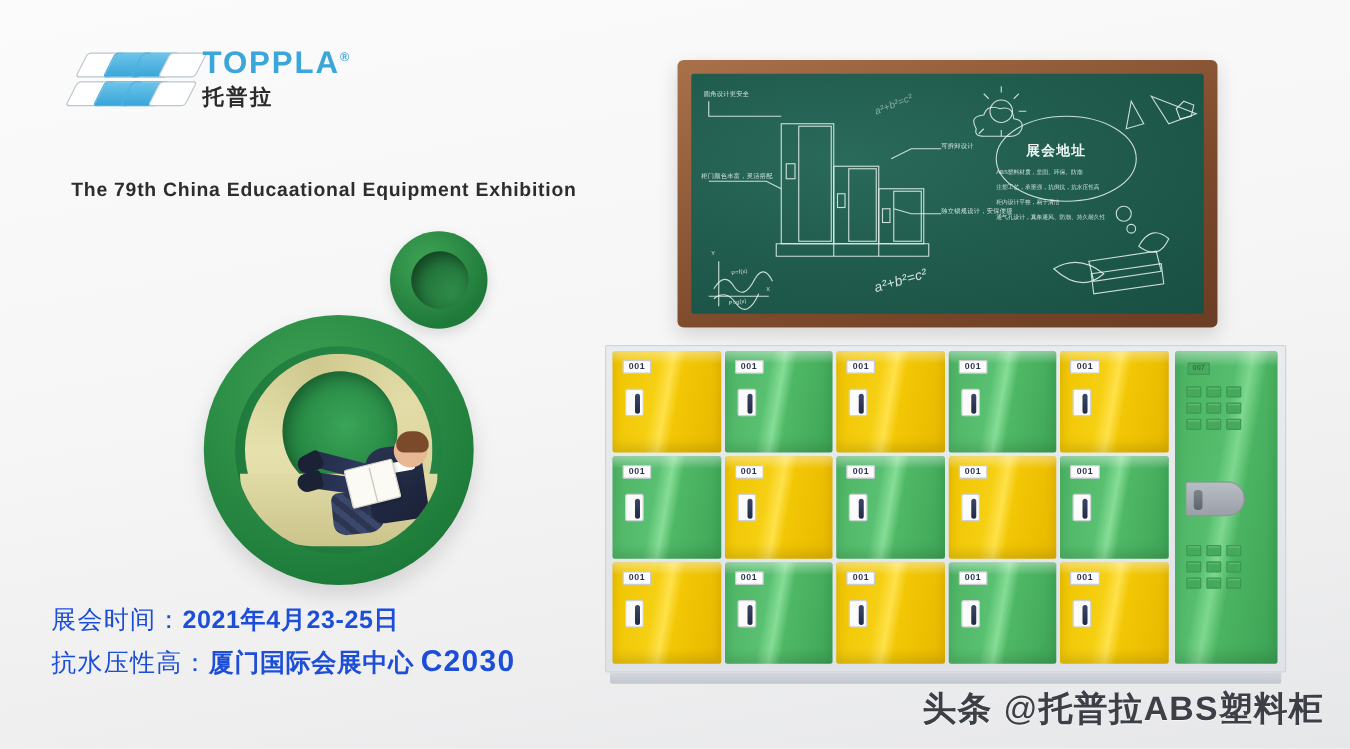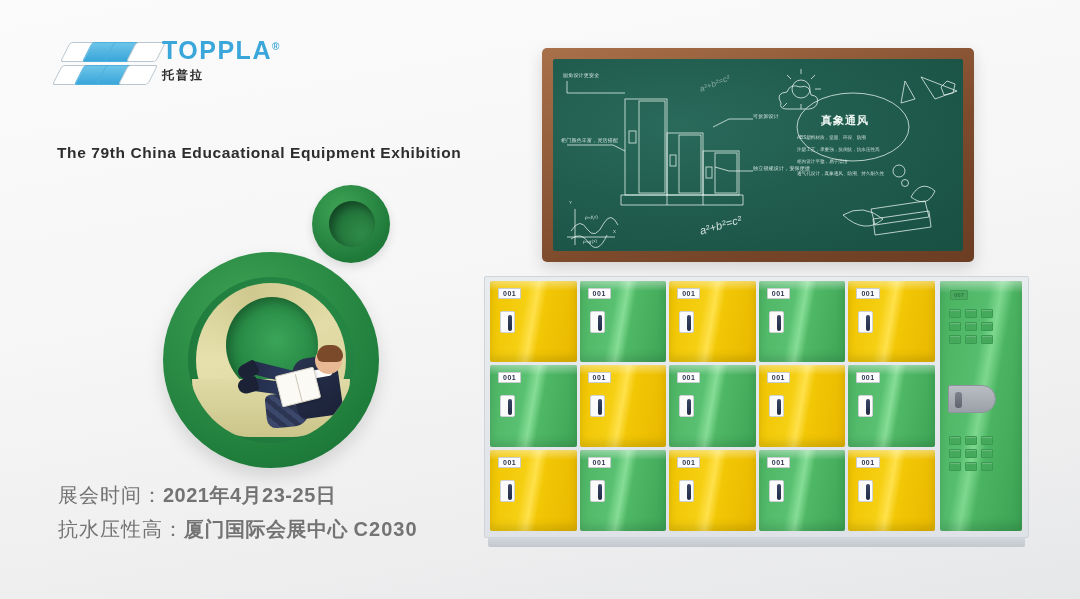--- a/index.html
+++ b/index.html
@@ -18,36 +18,36 @@
           border: 1.4px solid #b9c6cf; border-radius: 3px; background: #ffffff; }
   .para.fill { background: linear-gradient(180deg,#6cc4e8,#3aa6da); border-color: #4fb0dd; }
   .r1 { top: 2px; } .r2 { top: 25px; }
   .c1 { left: 8px; } .c2 { left: 30px; } .c3 { left: 52px; } .c4 { left: 74px; }
   .b1 { left: 0px; } .b2 { left: 22px; } .b3 { left: 44px; } .b4 { left: 66px; }
 
   .logo-word { position: absolute; left: 105px; top: 0px; }
   .toppla { font-size: 25px; font-weight: 700; color: #3aa6da; letter-spacing: 1.5px;
             font-family: "Liberation Sans", sans-serif; line-height: 1; }
   .reg { font-size: 10px; vertical-align: super; color: #3aa6da; }
-  .cn-brand { font-size: 12px; font-weight: 700; color: #2b2b2b; letter-spacing: 2px;
+  .cn-brand { font-size: 17px; font-weight: 700; color: #2b2b2b; letter-spacing: 2px;
               margin-top: 6px; line-height: 1; }
 
   
   .title-cn { position: absolute; left: 56px; top: 105px; font-size: 35px; font-weight: 700;
               color: #222; letter-spacing: 1px; white-space: nowrap; line-height: 1.1; }
   .title-en { position: absolute; left: 57px; top: 144px; font-size: 15.5px; font-weight: 700;
               color: #2d2d2d; letter-spacing: 0.6px; white-space: nowrap; }
 
   
-  .info { position: absolute; left: 58px; color: #737373; white-space: nowrap; }
+  .info { position: absolute; left: 41px; color: #1d4ed8; white-space: nowrap; }
   .info-1 { top: 482px; font-size: 20px; }
   .info-2 { top: 516px; font-size: 20px; }
   .info .lab { letter-spacing: 1px; }
   .info .val { font-weight: 600; letter-spacing: 0.5px; }
-  .info .hall { font-size: 20px; font-weight: 700; letter-spacing: 1px; }
+  .info .hall { font-size: 24px; font-weight: 700; letter-spacing: 1px; }
 
   
   .tube-small { position: absolute; left: 312px; top: 185px; width: 78px; height: 78px;
                 border-radius: 50%; background: radial-gradient(circle at 38% 32%, #3fa455, #1f7a3a 70%);
                 box-shadow: 0 4px 10px rgba(0,0,0,.12); }
   .tube-small::after { content:""; position:absolute; left: 17px; top: 16px; width: 46px; height: 46px;
                 border-radius:50%; background: radial-gradient(circle at 70% 70%, #2e8b47, #1d6a36 80%);
                 box-shadow: inset 4px 5px 9px rgba(0,0,0,.35); }
 
   
@@ -259,21 +259,21 @@
       <div class="chalk" style="left:8px;top:78px;">柜门颜色丰富，灵活搭配</div>
       <div class="chalk" style="left:200px;top:54px;">可拆卸设计</div>
       <div class="chalk" style="left:200px;top:106px;">独立锁规设计，安保便捷</div>
       <div class="chalk" style="left:146px;top:160px;font-size:11px;font-style:italic;transform:rotate(-16deg);">a²+b²=c²</div>
       <div class="chalk" style="left:146px;top:20px;font-size:8px;font-style:italic;transform:rotate(-22deg);opacity:.55;">a²+b²=c²</div>
       <div class="chalk chalk-sm" style="left:16px;top:141px;">Y</div>
       <div class="chalk chalk-sm" style="left:60px;top:170px;">X</div>
       <div class="chalk chalk-sm" style="left:32px;top:156px;transform:rotate(-10deg);">P=f(x)</div>
       <div class="chalk chalk-sm" style="left:30px;top:180px;transform:rotate(-8deg);">P=g(x)</div>
 
-      <div class="bubble-title">真象通风</div>
+      <div class="bubble-title">展会地址</div>
       <div class="bubble-line" style="top:76px;">ABS塑料材质，坚固、环保、防潮</div>
       <div class="bubble-line" style="top:88px;">注塑工艺，承重强，抗倒抗，抗水压性高</div>
       <div class="bubble-line" style="top:100px;">柜内设计平整，易于清洁</div>
       <div class="bubble-line" style="top:112px;">通气孔设计，真象通风、防潮、持久耐久性</div>
     </div>
   </div>
 
   <div class="lockers">
     <div class="locker-frame"></div>
     <div class="grid" id="locker-grid">
@@ -363,14 +363,15 @@
           <div class="key"></div>
           <div class="key"></div>
         <div class="key"></div>
           <div class="key"></div>
           <div class="key"></div>
       </div>
     </div>
     <div class="locker-base"></div>
   </div>
 
+  <div class="watermark"><span>头条</span>&nbsp;<span class="wm-at">@</span><span>托普拉ABS塑料柜</span></div>
 
 </div>
 
 </body></html>

